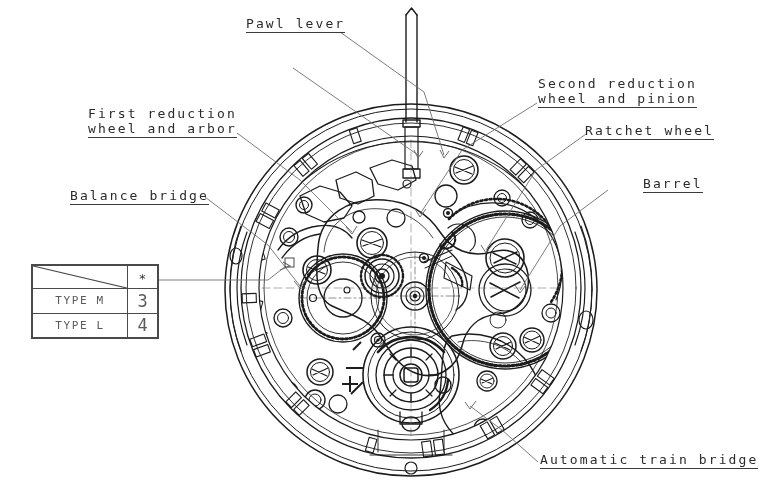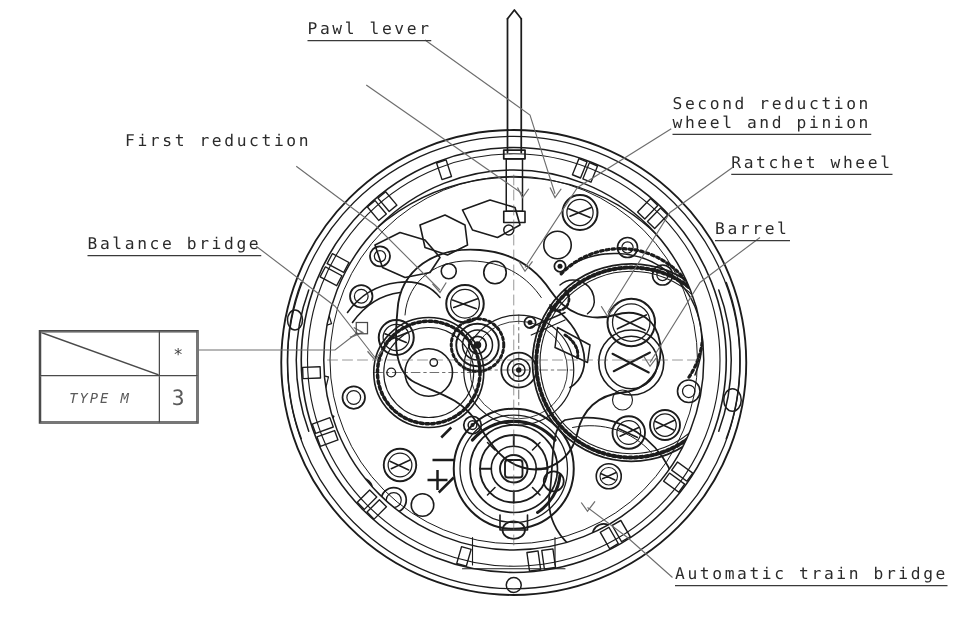--- a/index.html
+++ b/index.html
@@ -66,21 +66,20 @@
   }
   .col-label { width: 76%; }
   .col-val   { width: 24%; }
   .hdr-row { height: 32%; }
   .dat-row { height: 34%; }
   .tt-name {
     font-size: 11px;
     letter-spacing: 1.6px;
     font-family: "DejaVu Sans Mono", "Liberation Mono", monospace;
     color: #6a6a6a;
-    font-style: italic;
   }
   .tt-val {
     font-size: 17px;
     font-family: "DejaVu Sans Mono", "Liberation Mono", monospace;
     color: #4a4a4a;
   }
   .tt-star {
     font-size: 13px;
     color: #3a3a3a;
     line-height: 1;
@@ -425,38 +424,39 @@
       <path d="M515,285 L520,293 L526,285"></path>
       <path d="M465,402 L470,409 L476,401"></path>
     </g>
   </svg>
 
   <div class="callout" style="left:246px; top:16px;">
     <span class="ln u">Pawl lever</span>
   </div>
 
 
-  <div class="callout" style="left:100px; top:106px;">
+  <div class="callout" style="left:88px; top:106px;">
     <span class="ln">First reduction</span>
+    <span class="ln u">wheel and arbor</span>
   </div>
 
   <div class="callout" style="left:538px; top:76px;">
     <span class="ln">Second reduction</span>
     <span class="ln u">wheel and pinion</span>
   </div>
 
   <div class="callout" style="left:70px; top:188px;">
     <span class="ln u">Balance bridge</span>
   </div>
 
   <div class="callout" style="left:585px; top:123px;text-align:center;">
     <span class="ln u">Ratchet wheel</span>
   </div>
 
-  <div class="callout" style="left:572px; top:176px;">
+  <div class="callout" style="left:643px; top:176px;">
     <span class="ln u">Barrel</span>
   </div>
 
   <div class="callout" style="left:540px; top:452px;">
     <span class="ln u">Automatic train bridge</span>
   </div>
 
   <div id="type-table">
     <table>
       <tbody>
@@ -467,17 +467,21 @@
           </svg>
         </td>
         <td class="col-val">
           <span class="tt-star">*</span>
         </td>
       </tr>
       <tr class="dat-row">
         <td class="col-label tt-name">TYPE M</td>
         <td class="col-val tt-val">3</td>
       </tr>
+      <tr class="dat-row">
+        <td class="col-label tt-name">TYPE L</td>
+        <td class="col-val tt-val">4</td>
+      </tr>
     </tbody>
       </table>
   </div>
 
 </div>
 
 </body></html>

